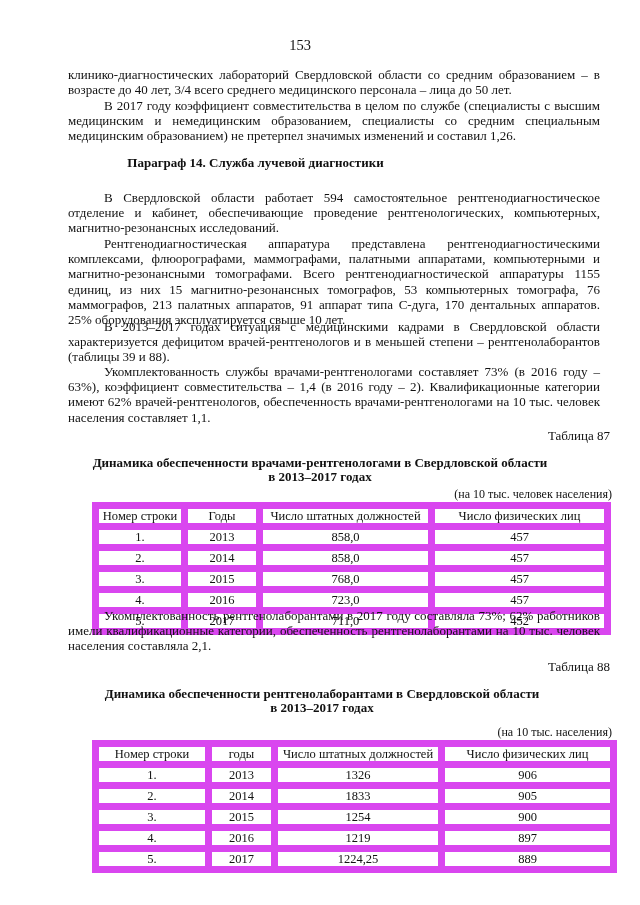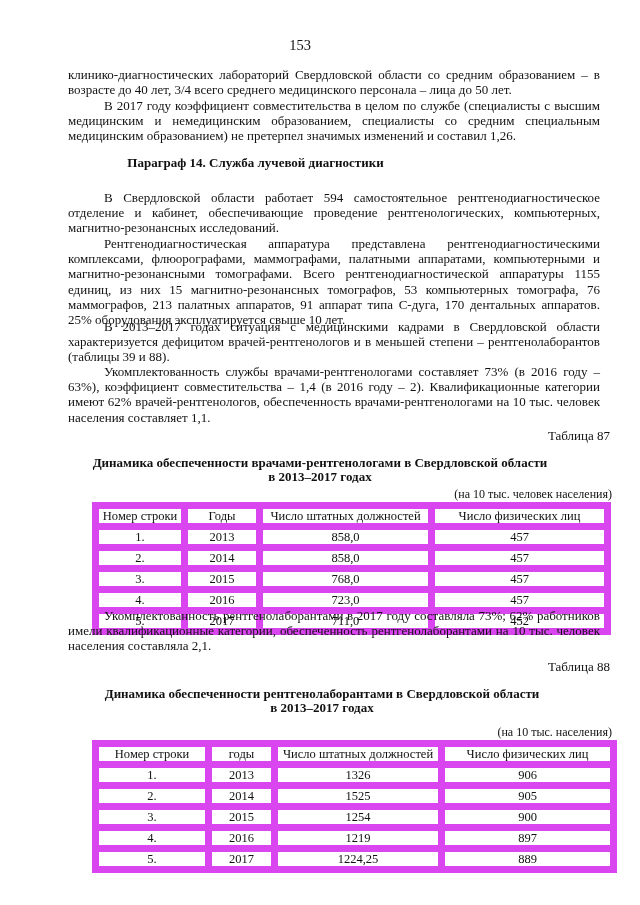--- a/index.html
+++ b/index.html
@@ -138,21 +138,21 @@
   <tbody>
     <tr>
       <td>1.</td>
       <td>2013</td>
       <td>1326</td>
       <td>906</td>
     </tr>
     <tr>
       <td>2.</td>
       <td>2014</td>
-      <td>1525</td>
+      <td>1833</td>
       <td>905</td>
     </tr>
     <tr>
       <td>3.</td>
       <td>2015</td>
       <td>1254</td>
       <td>900</td>
     </tr>
     <tr>
       <td>4.</td>

